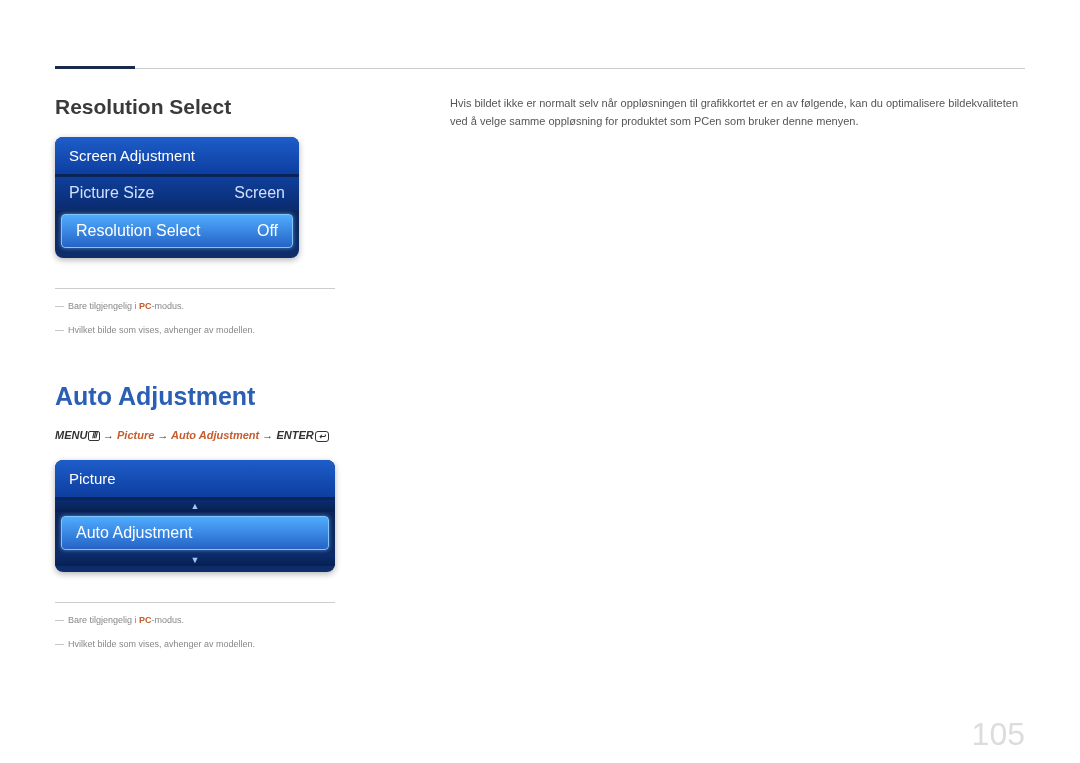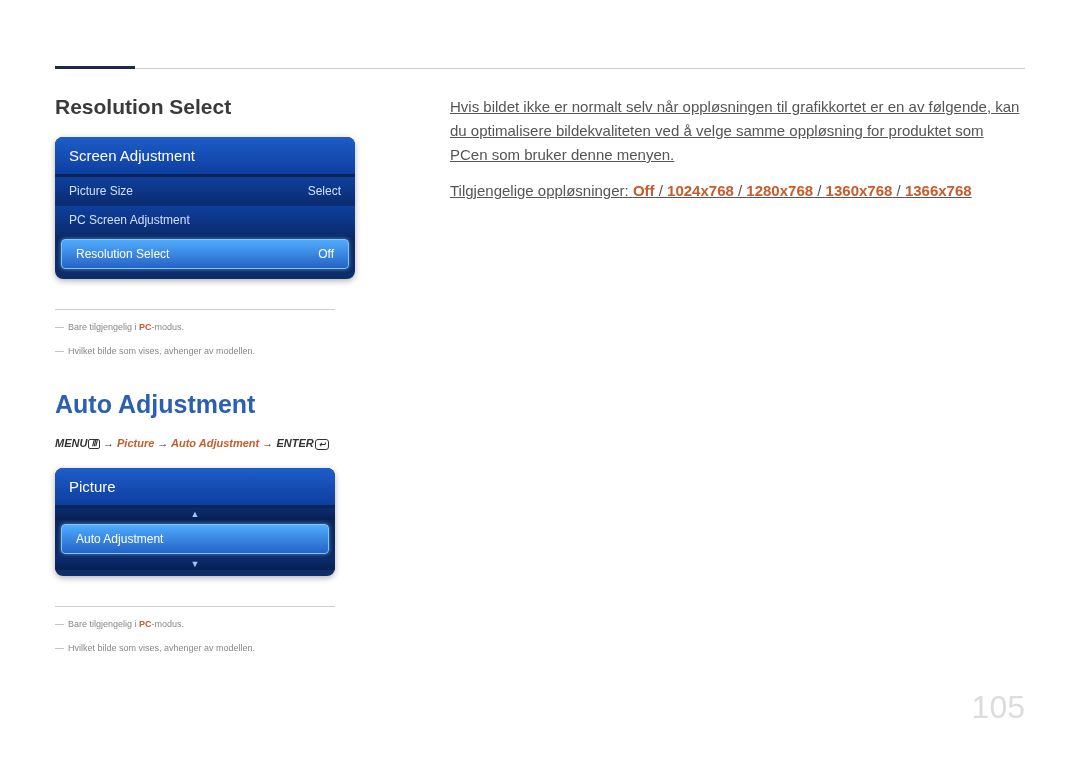--- a/index.html
+++ b/index.html
@@ -27,53 +27,53 @@
     .top-rule-bold {
       position: absolute;
       top: 66px;
       left: 55px;
       width: 80px;
       height: 3px;
       background: #1a2a4a;
     }
     .content { display: flex; gap: 60px; margin-top: 35px; }
     .left-col { width: 335px; flex-shrink: 0; }
-    .right-col { flex: 1; font-size: 15px; line-height: 1.6; color: #555; text-decoration: underline; }
+    .right-col { flex: 1; font-size: 11px; line-height: 1.6; color: #555; }
     .section-title {
       font-size: 21px;
       font-weight: bold;
       color: #3a3a3a;
       margin-bottom: 18px;
     }
     .section-title-blue {
       font-size: 25px;
       font-weight: bold;
       color: #2b5fb3;
       margin-bottom: 18px;
     }
     .osd-panel {
-      width: 300px;
+      width: 244px;
       border-radius: 8px;
       overflow: hidden;
       background: linear-gradient(180deg, #0a2050 0%, #0e2d6a 100%);
       box-shadow: 0 2px 6px rgba(0,0,0,0.3);
       margin-bottom: 30px;
     }
     .osd-header {
       background: linear-gradient(180deg, #1e5dc9 0%, #0d3ea0 100%);
       color: #fff;
       padding: 10px 14px;
       font-size: 15px;
     }
     .osd-row {
       display: flex;
       justify-content: space-between;
       align-items: center;
       padding: 7px 14px;
-      font-size: 12px;
+      font-size: 16px;
       color: #cfe0ff;
       border-bottom: 1px solid rgba(0,0,0,0.25);
       background: linear-gradient(180deg, #0f3f9c 0%, #0a2c70 100%);
     }
     .osd-row:last-child { border-bottom: none; }
     .osd-row.selected {
       background: linear-gradient(180deg, #4facfe 0%, #2563c6 100%);
       color: #fff;
       margin: 4px 6px;
       border-radius: 4px;
@@ -126,24 +126,24 @@
     }
     .osd-panel.small { width: 280px; }
     .osd-arrow-row {
       text-align: center;
       font-size: 9px;
       color: #9fc4ff;
       padding: 1px 0;
       background: linear-gradient(180deg, #0a2c70 0%, #082050 100%);
     }
     .right-col p { margin-bottom: 12px; }
-    .section2 { margin-top: 20px; }
+    .section2 { margin-top: 33px; }
     .page-number {
       position: absolute;
-      bottom: 37px;
+      bottom: 10px;
       right: 55px;
       font-size: 32px;
       color: #dcdcdc;
       font-weight: normal;
     }
     .content-lower { display: flex; gap: 60px; }
   </style>
 </head>
 <body>
 
@@ -153,25 +153,21 @@
 
   <div class="content">
     <div class="left-col">
       <div class="section-title">Resolution Select</div>
 
       <div class="osd-panel">
         <div class="osd-header">Screen Adjustment</div>
         <div class="osd-body">
           <div class="osd-row">
             <span><span>Picture Size</span></span>
-            <span>Select</span>
-          </div>
-          <div class="osd-row">
-            <span><span>PC Screen Adjustment</span></span>
-            <span></span>
+            <span>Screen</span>
           </div>
           <div class="osd-row selected">
             <span><span>Resolution Select</span></span>
             <span>Off</span>
           </div>
         </div>
       </div>
 
       <div class="notes-divider"></div>
       <div class="note">
@@ -181,23 +177,20 @@
         </span>
       </div>
       <div class="note">
         <span class="dash">―</span>
         <span>Hvilket bilde som vises, avhenger av modellen.</span>
       </div>
     </div>
 
     <div class="right-col">
       <p>Hvis bildet ikke er normalt selv når oppløsningen til grafikkortet er en av følgende, kan du optimalisere bildekvaliteten ved å velge samme oppløsning for produktet som PCen som bruker denne menyen.</p>
-      <p>
-        <span>Tilgjengelige oppløsninger: </span><span class="highlight">Off</span><span> / </span><span class="highlight">1024x768</span><span> / </span><span class="highlight">1280x768</span><span> / </span><span class="highlight">1360x768</span><span> / </span><span class="highlight">1366x768</span>
-      </p>
     </div>
   </div>
 
   <div class="content-lower section2">
     <div class="left-col">
       <div class="section-title-blue">Auto Adjustment</div>
 
       <div class="menu-path">
         <span>MENU</span><span class="menu-icon-box">Ⅲ</span><span> → </span><span class="path-highlight">Picture</span><span> → </span><span class="path-highlight">Auto Adjustment</span><span> → </span><span>ENTER</span><span class="enter-icon">↩</span>
       </div>

